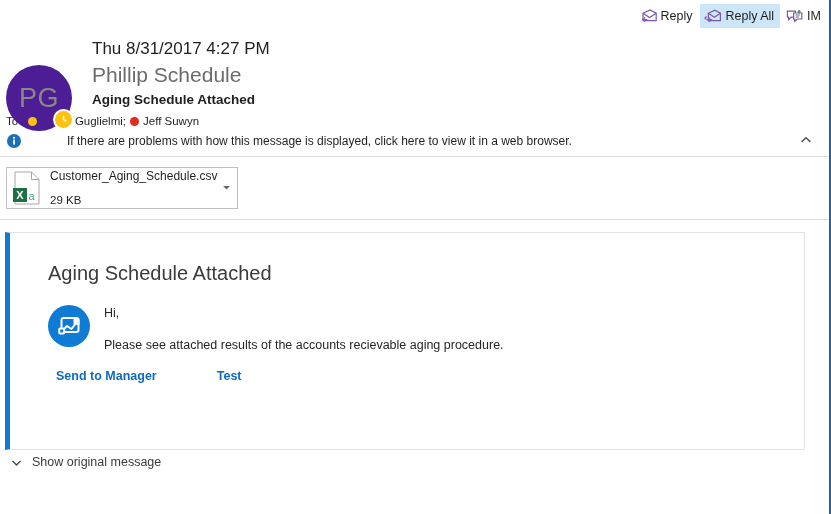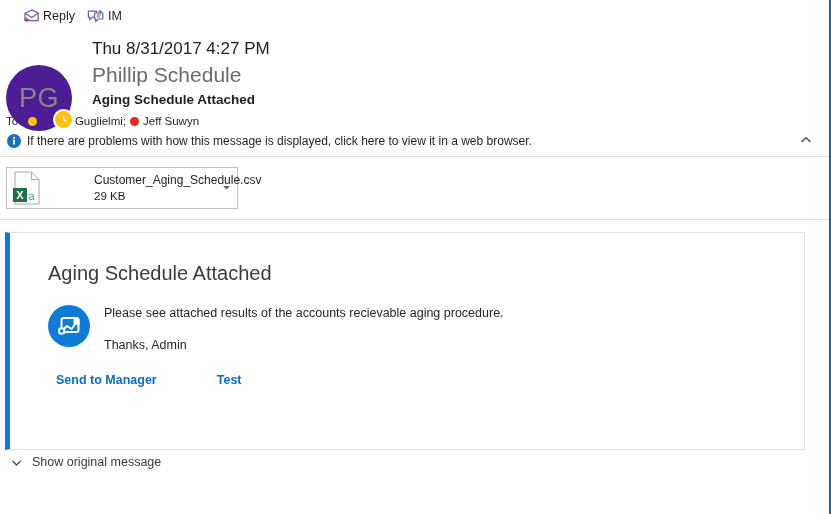--- a/index.html
+++ b/index.html
@@ -19,20 +19,21 @@
     border-right: 2px solid #2a6099;
   }
 
   
   .toolbar {
     height: 31px;
     display: flex;
     align-items: center;
     padding-left: 18px;
     box-sizing: border-box;
+    justify-content: flex-end;
   }
   .tb-btn {
     display: flex;
     align-items: center;
     height: 24px;
     padding: 0 6px 0 4px;
     margin-right: 2px;
     font-size: 12.5px;
     color: #201f1e;
     white-space: nowrap;
@@ -145,20 +146,21 @@
     background: #e02b1d;
   }
 
   
   .infobar {
     display: flex;
     align-items: center;
     padding: 6px 0 7px 6px;
     border-bottom: 1px solid #e1dfdd;
     position: relative;
+    gap: 40px;
   }
   .infobar .info-ic {
     width: 16px;
     height: 16px;
     flex: none;
     margin-right: 5px;
   }
   .infobar .msg {
     font-size: 12px;
     color: #201f1e;
@@ -194,22 +196,21 @@
   }
   .att-icon {
     width: 30px;
     height: 34px;
     flex: none;
     margin-right: 8px;
   }
   .att-meta {
     flex: 1;
     min-width: 0;
-    line-height: 16px;
-    margin-left: 44px;
+    line-height: 24px;
   }
   .att-name {
     font-size: 12px;
     color: #201f1e;
     white-space: nowrap;
     overflow: hidden;
     text-overflow: ellipsis;
   }
   .att-size {
     font-size: 11.5px;
@@ -314,20 +315,31 @@
     <span class="ic">
       <svg viewBox="0 0 18 18" width="18" height="18">
         <path d="M3 6.2 L10 3 L16.2 6.2 L16.2 13.6 L3 13.6 Z" fill="none" stroke="#7a5aa0" stroke-width="1.2"></path>
         <path d="M3 6.3 L9.6 10.6 L16.2 6.3" fill="none" stroke="#7a5aa0" stroke-width="1.2"></path>
         <path d="M7.4 12.6 L3.2 12.6 M5.1 10.6 L3.0 12.6 L5.1 14.6" fill="none" stroke="#8f57c9" stroke-width="1.4"></path>
       </svg>
     </span>
     <span>Reply</span>
   </div>
 
+  <div class="tb-btn active">
+    <span class="ic">
+      <svg viewBox="0 0 18 18" width="18" height="18">
+        <path d="M4.4 6.2 L10.8 3.2 L16.4 6.2 L16.4 13.6 L4.4 13.6 Z" fill="none" stroke="#7a5aa0" stroke-width="1.2"></path>
+        <path d="M4.4 6.3 L10.4 10.3 L16.4 6.3" fill="none" stroke="#7a5aa0" stroke-width="1.2"></path>
+        <path d="M8.2 12.8 L4.0 12.8 M5.9 10.8 L3.8 12.8 L5.9 14.8" fill="none" stroke="#8f57c9" stroke-width="1.4"></path>
+        <path d="M2.6 9.4 L1.0 11.0 L2.6 12.6" fill="none" stroke="#8f57c9" stroke-width="1.3"></path>
+      </svg>
+    </span>
+    <span>Reply All</span>
+  </div>
 
 
   <div class="tb-btn">
     <span class="ic">
       <svg viewBox="0 0 18 18" width="18" height="18">
         <path d="M1.4 4.2 H9.4 V10.2 H5.2 L2.6 12.6 V10.2 H1.4 Z" fill="none" stroke="#7a5aa0" stroke-width="1.2"></path>
         <path d="M7.6 6.0 H15.8 V12.0 H11.2 L8.8 14.4 V12.0 H7.6 Z" fill="#ffffff" stroke="#7a5aa0" stroke-width="1.2"></path>
         <path d="M9.6 8.0 H13.8 M9.6 10.0 H13.0" stroke="#7a5aa0" stroke-width="1.1"></path>
         <path d="M13.2 3.0 L13.2 6.4 M11.6 4.7 L14.8 4.7" stroke="#3aa05a" stroke-width="1.6"></path>
       </svg>
@@ -421,22 +433,22 @@
       <span class="flow-logo">
         <svg viewBox="0 0 42 42" width="42" height="42">
           <circle cx="21" cy="21" r="21" fill="#0f7bd4"></circle>
           <rect x="13.5" y="13" width="17" height="14" rx="2.2" fill="none" stroke="#ffffff" stroke-width="2"></rect>
           <path d="M14.5 25.5 L19 21 L23.5 24 L28.5 17.5" fill="none" stroke="#ffffff" stroke-width="2" stroke-linejoin="round"></path>
           <rect x="11.2" y="23.4" width="5" height="5" rx="1" fill="#0f7bd4" stroke="#ffffff" stroke-width="2"></rect>
           <rect x="25.5" y="13.8" width="6" height="6" rx="1" fill="#ffffff"></rect>
         </svg>
       </span>
       <div class="card-copy">
+        <p>Hi,</p>
         <p>Please see attached results of the accounts recievable aging procedure.</p>
-        <p class="thanks">Thanks, Admin</p>
         <div class="actions">
           <a class="action-link first">Send to Manager</a>
           <a class="action-link">Test</a>
         </div>
       </div>
     </div>
 
   </div>
 </div>
 

